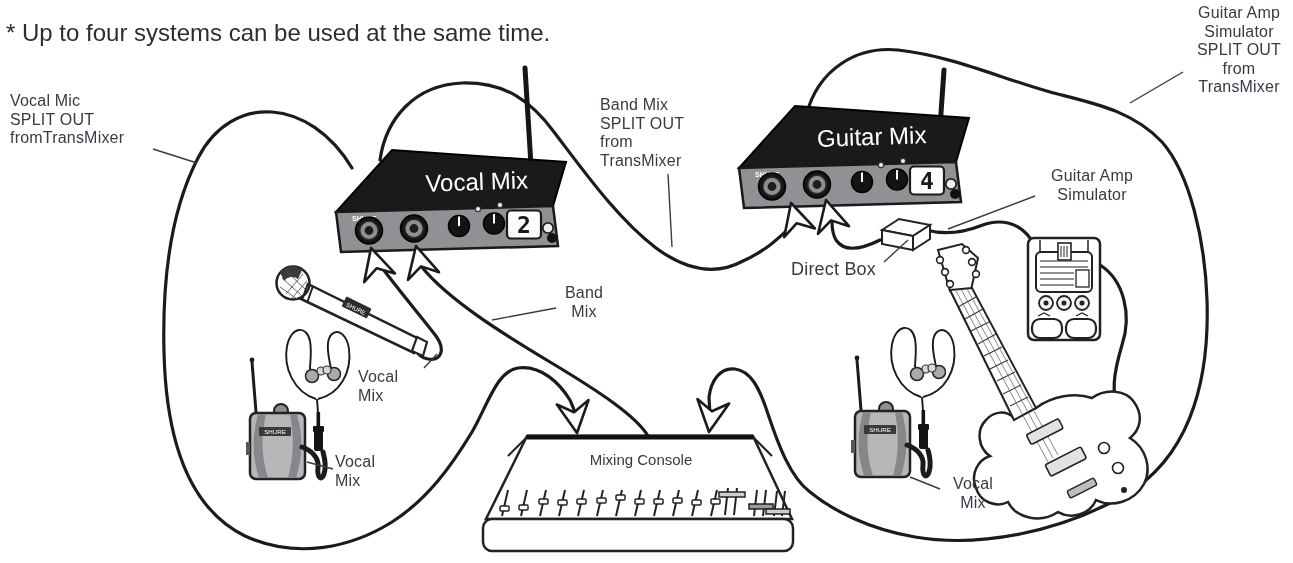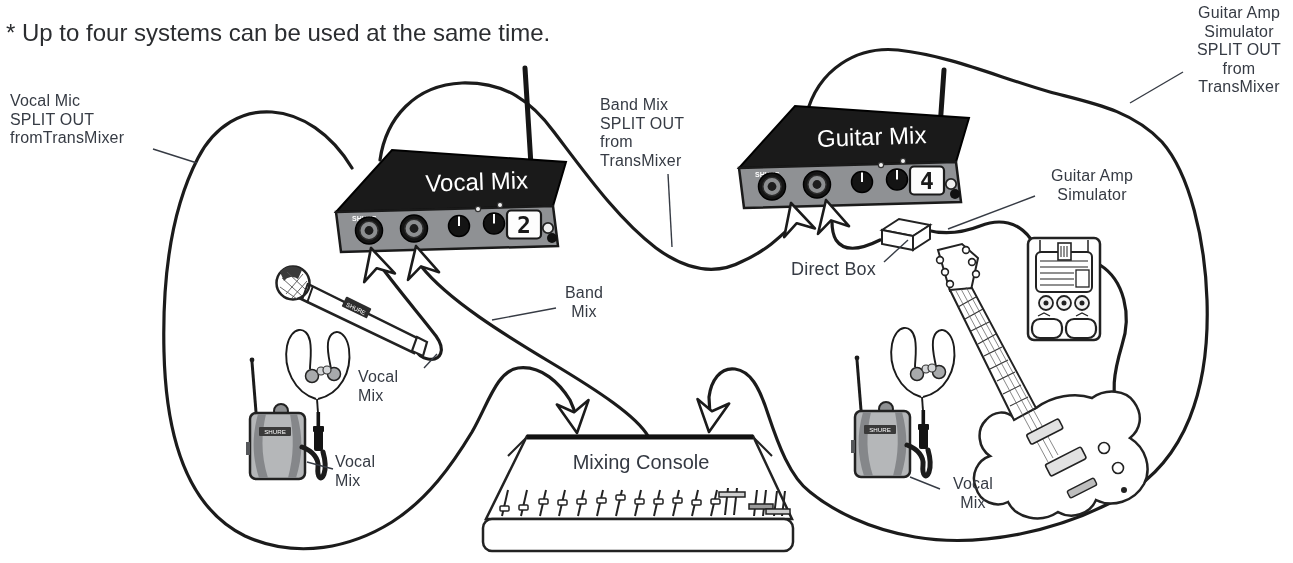--- a/index.html
+++ b/index.html
@@ -5,21 +5,21 @@
   html,body{margin:0;padding:0;background:#fff;}
   #stage{position:relative;width:1293px;height:563px;background:#fff;overflow:hidden;
          font-family:"Liberation Sans",sans-serif;}
   #art{position:absolute;left:0;top:0;}
   .lbl{position:absolute;color:#363b44;font-size:16px;line-height:1.16;
        white-space:pre-line;letter-spacing:0.2px;}
   .lbl.center{text-align:left;}
   .lbl.left{text-align:center;}
   .note{position:absolute;left:6px;top:19px;color:#2b2d30;font-size:24px;white-space:nowrap;}
   .console-lbl{position:absolute;left:555px;top:451px;width:172px;text-align:center;
-       color:#343942;font-size:20px;}
+       color:#343942;font-size:15px;}
 </style>
 </head>
 <body>
 
 <div id="stage">
 
 <svg id="art" width="1293" height="563" viewBox="0 0 1293 563">
 
   <g fill="none" stroke="#1b1b1b" stroke-width="3.2" stroke-linecap="round">
 

